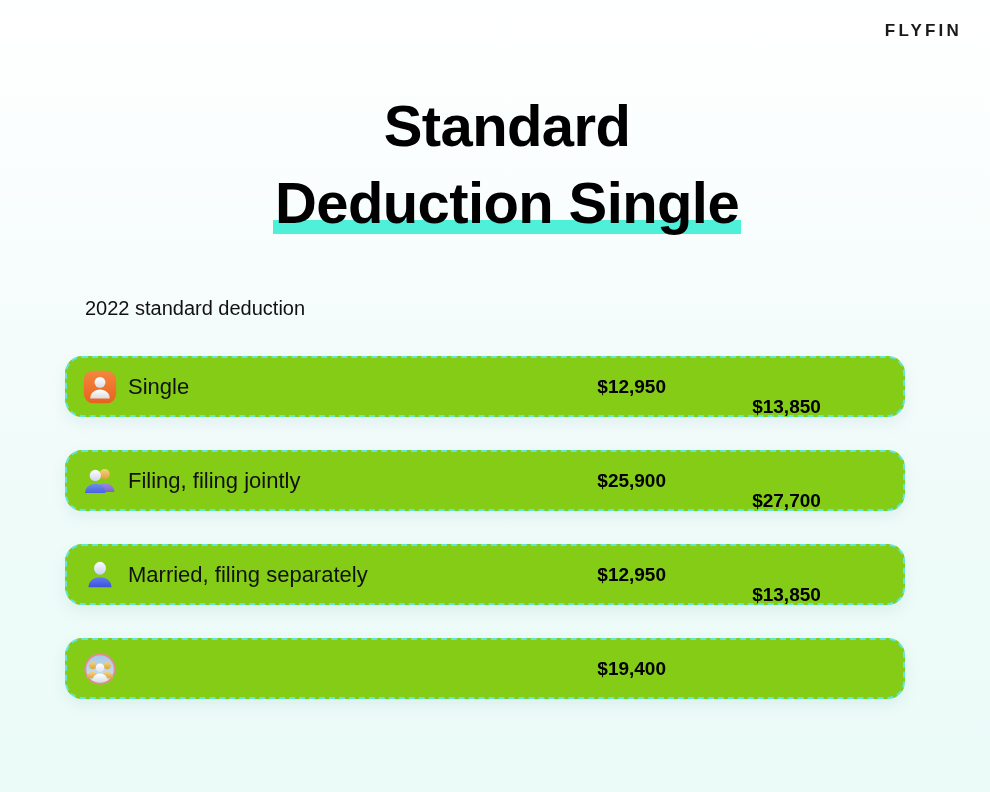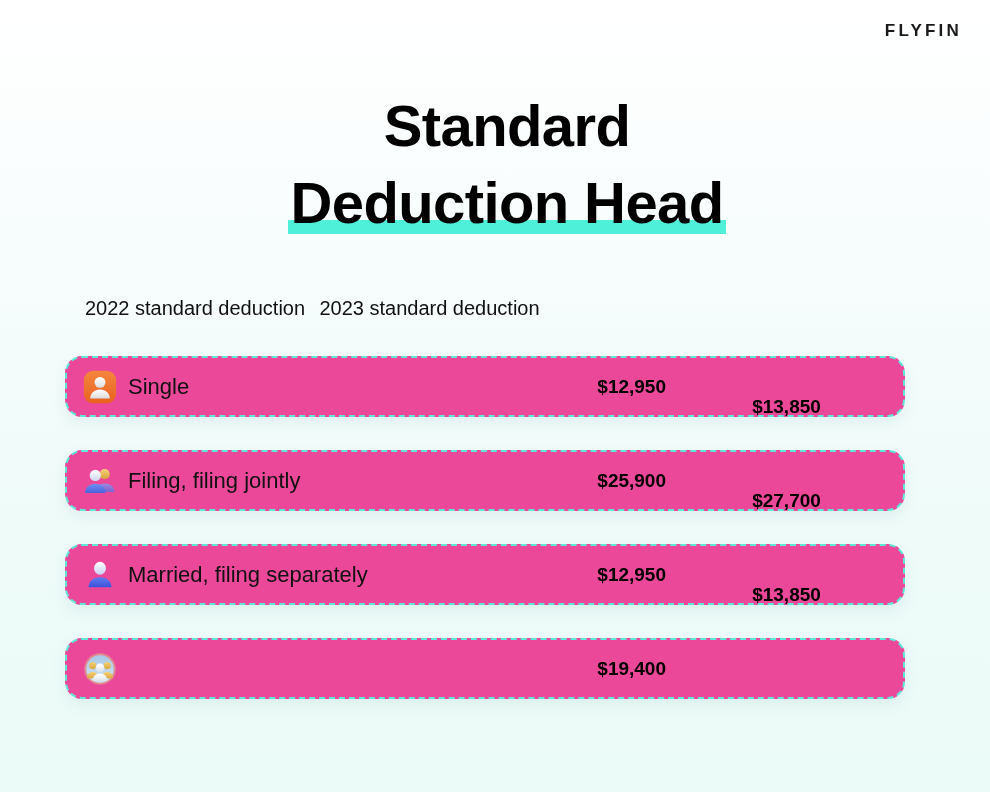--- a/index.html
+++ b/index.html
@@ -89,21 +89,21 @@
     line-height: 1.45;
     font-weight: normal;
   }
   .header-label.status { padding-top: 18px; }
 
   
   .row-card {
     position: relative;
     height: 61px;
     margin-bottom: 33px;
-    background: #ec4899;
+    background: #84cc16;
     border: 2px dashed #5fe7d8;
     border-radius: 17px;
     display: flex;
     align-items: center;
     padding-left: 16px;
     box-shadow: 0 6px 14px rgba(110,160,160,0.13);
   }
   .row-card:last-child { margin-bottom: 0; }
 
   .cell-status {
@@ -142,33 +142,30 @@
 </head>
 <body>
 
 <div class="logo">FLYFIN</div>
 
 <div class="title-block">
   <span class="title-line">Standard</span>
   <span class="title-line">
     <span class="title-line-2">
       <span class="title-underline"></span>
-      <span>Deduction Head</span>
+      <span>Deduction Single</span>
     </span>
   </span>
 </div>
 
 <div class="table">
 
   <div class="header-row">
     <div class="col-2022">
       <div class="header-label">2022 standard deduction</div>
-    </div>
-    <div class="col-2023">
-      <div class="header-label">2023 standard deduction</div>
     </div>
   </div>
 
   <div class="row-card">
     <div class="cell-status">
       <svg class="icon" viewBox="0 0 40 40">
         <defs>
           <linearGradient id="og" x1="0" y1="0" x2="0" y2="1">
             <stop offset="0" stop-color="#f4863f"></stop>
               <stop offset="1" stop-color="#e8621f"></stop>

